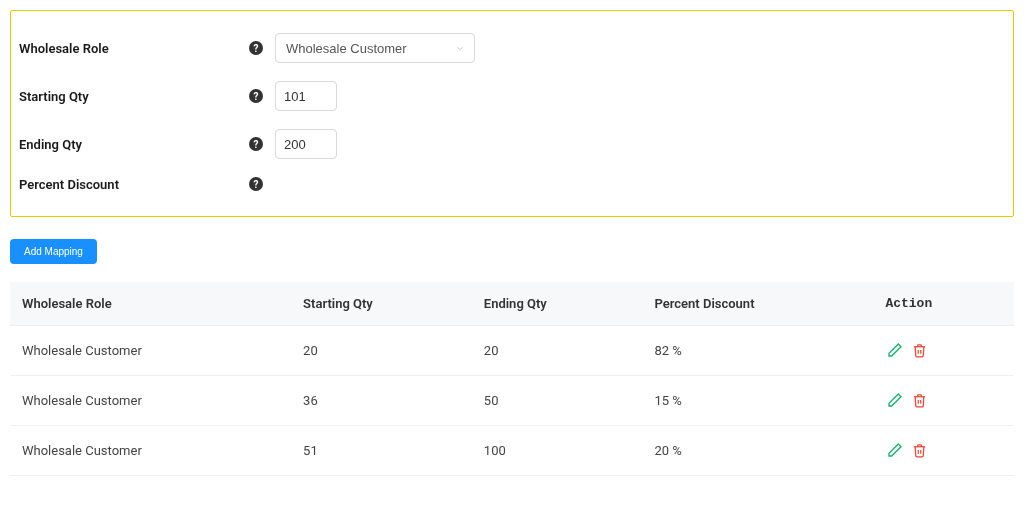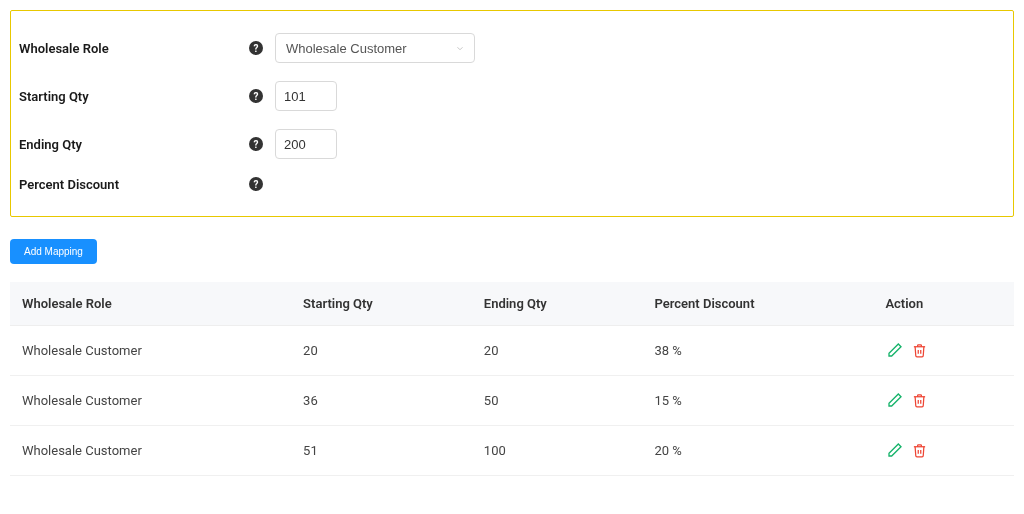--- a/index.html
+++ b/index.html
@@ -130,21 +130,21 @@
       height: 20px;
       cursor: pointer;
       margin-right: 4px;
     }
     .edit-btn svg { stroke: #15b36a; }
     .delete-btn svg { stroke: #e43; fill: none; }
     .col-role { width: 28%; }
     .col-sq   { width: 18%; }
     .col-eq   { width: 17%; }
     .col-pd   { width: 23%; }
-    .col-act  { width: 14%; }
+    .col-act  { width: 14%; font-family: Liberation Mono, monospace; }
   </style>
 </head>
 <body>
 
 
 
 <div class="form-box">
 
   <div class="form-row">
     <div class="form-label">Wholesale Role</div>
@@ -190,21 +190,21 @@
       <th class="col-eq">Ending Qty</th>
       <th class="col-pd">Percent Discount</th>
       <th class="col-act">Action</th>
     </tr>
   </thead>
   <tbody id="table-body">
       <tr>
         <td>Wholesale Customer</td>
         <td>20</td>
         <td>20</td>
-        <td>38 %</td>
+        <td>82 %</td>
         <td class="action-cell"><span class="edit-btn">
             <svg width="16" height="16" viewBox="0 0 24 24" fill="none" stroke-width="2">
               <path d="M17 3l4 4L7 21H3v-4L17 3z"></path>
             </svg>
           </span><span class="delete-btn">
             <svg width="15" height="15" viewBox="0 0 24 24" fill="none" stroke-width="2">
               <polyline points="3 6 5 6 21 6"></polyline>
               <path d="M19 6l-1 14a2 2 0 0 1-2 2H8a2 2 0 0 1-2-2L5 6"></path>
               <path d="M10 11v6"></path>
               <path d="M14 11v6"></path>

